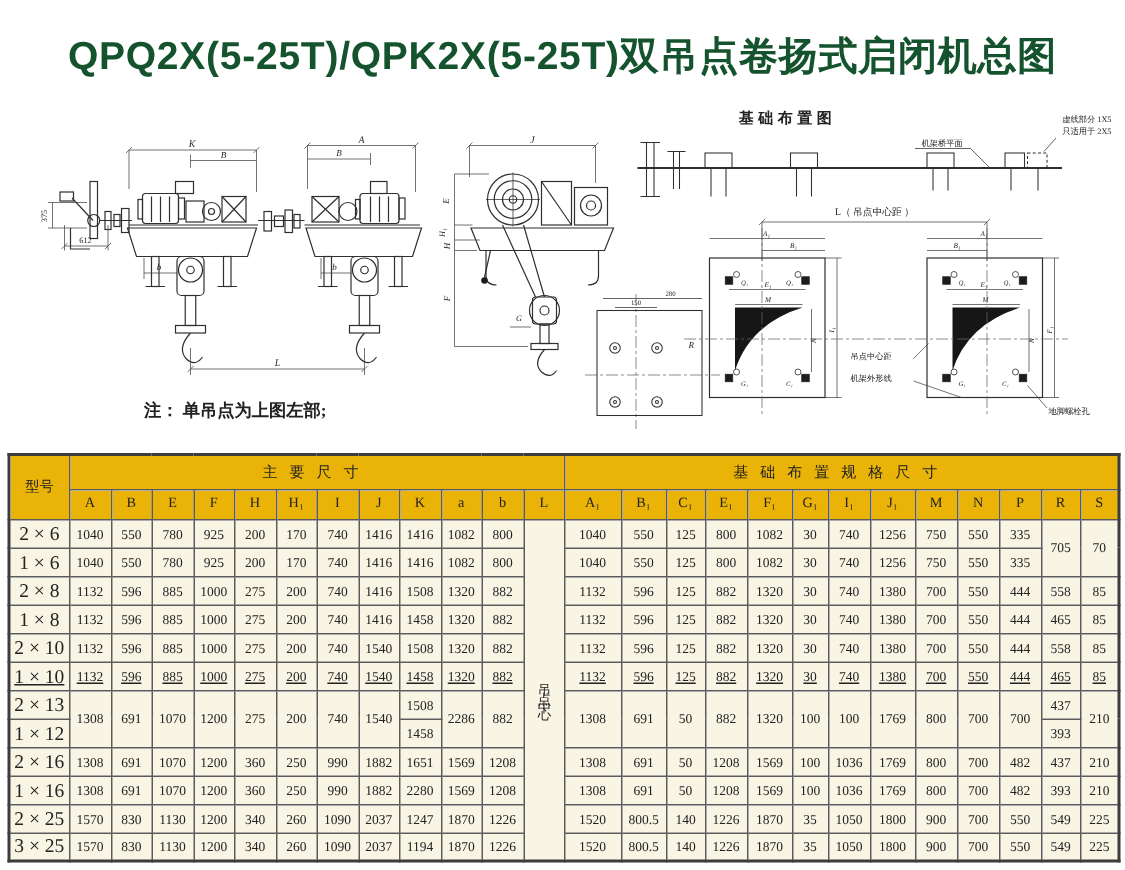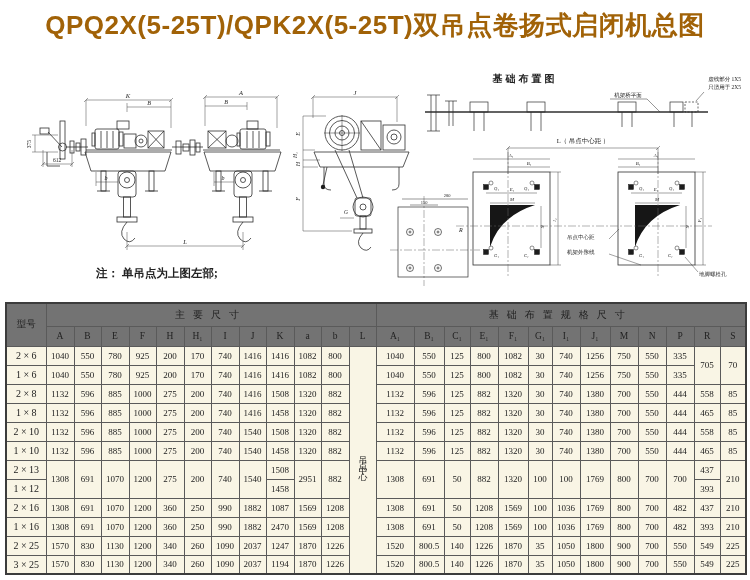--- a/index.html
+++ b/index.html
@@ -1,32 +1,32 @@
 <!DOCTYPE html>
 <html><head>
 <meta charset="utf-8">
 <style>
   html,body{margin:0;padding:0;}
   body{width:750px;height:580px;background:#ffffff;position:relative;overflow:hidden;
        font-family:"Liberation Sans",sans-serif;}
-  .title{position:absolute;top:8px;left:0;width:750px;text-align:center;
-         font-size:26px;font-weight:700;color:#a16207;letter-spacing:0.5px;}
+  .title{position:absolute;top:20px;left:0;width:750px;text-align:center;
+         font-size:26px;font-weight:700;color:#14532d;letter-spacing:0.5px;}
   #drawing{position:absolute;left:0;top:57px;}
   #drawing text{fill:#222;stroke:none;font-family:"Liberation Serif","DejaVu Serif",serif;}
   .dimletter{font-style:italic;}
   table#spec-table{position:absolute;left:5px;top:302px;width:740px;
         border-collapse:collapse;table-layout:fixed;
         font-family:"Liberation Serif","DejaVu Serif",serif;color:#222;
         border:2px solid #3c3c3c;}
   #spec-table th,#spec-table td{border:1px solid #5a5a5a;text-align:center;
         vertical-align:middle;padding:0;overflow:hidden;font-weight:normal;}
-  #spec-table thead th{background:#737373;font-size:9.5px;}
+  #spec-table thead th{background:#eab308;font-size:9.5px;}
   #spec-table thead .grp{font-size:10px;letter-spacing:8px;}
   #spec-table tbody td{background:#f9f5e5;font-size:9px;}
-  #spec-table .model-cell{font-size:10px;text-align:center;}
+  #spec-table .model-cell{font-size:13px;text-align:center;}
   #spec-table .lcell span{writing-mode:vertical-rl;letter-spacing:5px;font-size:9px;
         display:inline-block;line-height:1;}
 </style>
 </head>
 <body>
 
 <div class="title">QPQ2X(5-25T)/QPK2X(5-25T)双吊点卷扬式启闭机总图</div>
 
 <svg id="drawing" width="750" height="246" viewBox="0 57 750 246">
 
@@ -523,21 +523,21 @@
         <td>1320</td>
         <td>30</td>
         <td>740</td>
         <td>1380</td>
         <td>700</td>
         <td>550</td>
         <td>444</td>
         <td>558</td>
         <td>85</td>
       </tr>
-      <tr style="height: 19px;">
+      <tr style="height: 19px; text-decoration: underline;">
         <td class="model-cell">1 × 10</td>
         <td>1132</td>
         <td>596</td>
         <td>885</td>
         <td>1000</td>
         <td>275</td>
         <td>200</td>
         <td>740</td>
         <td>1540</td>
         <td>1458</td>
@@ -561,21 +561,21 @@
         <td class="model-cell">2 × 13</td>
         <td rowspan="2">1308</td>
         <td rowspan="2">691</td>
         <td rowspan="2">1070</td>
         <td rowspan="2">1200</td>
         <td rowspan="2">275</td>
         <td rowspan="2">200</td>
         <td rowspan="2">740</td>
         <td rowspan="2">1540</td>
         <td>1508</td>
-        <td rowspan="2">2951</td>
+        <td rowspan="2">2286</td>
         <td rowspan="2">882</td>
         <td rowspan="2">1308</td>
         <td rowspan="2">691</td>
         <td rowspan="2">50</td>
         <td rowspan="2">882</td>
         <td rowspan="2">1320</td>
         <td rowspan="2">100</td>
         <td rowspan="2">100</td>
         <td rowspan="2">1769</td>
         <td rowspan="2">800</td>
@@ -592,21 +592,21 @@
       <tr style="height: 19px; padding-left: 11px;">
         <td class="model-cell">2 × 16</td>
         <td>1308</td>
         <td>691</td>
         <td>1070</td>
         <td>1200</td>
         <td>360</td>
         <td>250</td>
         <td>990</td>
         <td>1882</td>
-        <td>1087</td>
+        <td>1651</td>
         <td>1569</td>
         <td>1208</td>
         <td>1308</td>
         <td>691</td>
         <td>50</td>
         <td>1208</td>
         <td>1569</td>
         <td>100</td>
         <td>1036</td>
         <td>1769</td>
@@ -619,21 +619,21 @@
       <tr style="height: 19px; margin-top: 48px;">
         <td class="model-cell">1 × 16</td>
         <td>1308</td>
         <td>691</td>
         <td>1070</td>
         <td>1200</td>
         <td>360</td>
         <td>250</td>
         <td>990</td>
         <td>1882</td>
-        <td>2470</td>
+        <td>2280</td>
         <td>1569</td>
         <td>1208</td>
         <td>1308</td>
         <td>691</td>
         <td>50</td>
         <td>1208</td>
         <td>1569</td>
         <td>100</td>
         <td>1036</td>
         <td>1769</td>

